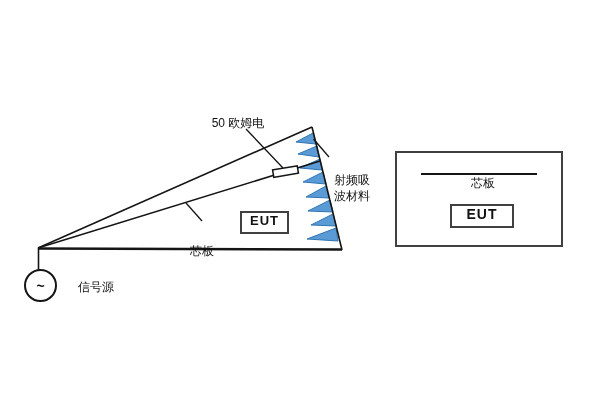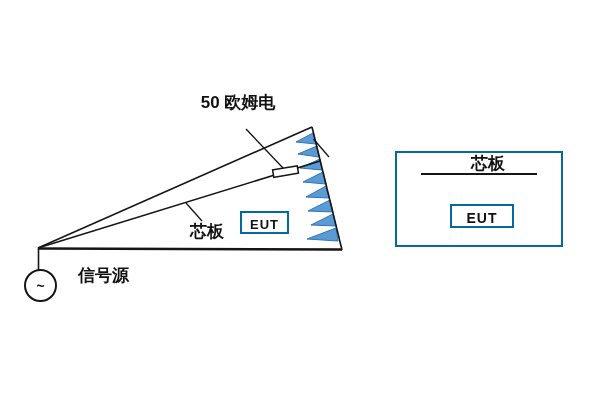--- a/index.html
+++ b/index.html
@@ -2,27 +2,27 @@
 <html><head>
 <meta charset="utf-8">
 <style>
   html,body{margin:0;padding:0;background:#fff;}
   .canvas{
     position:relative;width:600px;height:400px;background:#ffffff;overflow:hidden;
     font-family:"Liberation Sans","DejaVu Sans",sans-serif;color:#111;
   }
   .canvas svg{position:absolute;left:0;top:0;}
   .lbl{
-    position:absolute;font-weight:bold;font-size:17px;line-height:15px;
-    white-space:nowrap;color:#111;
+    position:absolute;font-weight:normal;font-size:12px;line-height:15px;
+    white-space:nowrap;color:#111;margin-top:20px;
   }
   .lbl.center{text-align:center;}
   .box{
-    position:absolute;box-sizing:border-box;border:2px solid #0369a1;background:#ffffff;
-    display:flex;align-items:flex-end;justify-content:center;
+    position:absolute;box-sizing:border-box;border:2px solid #404040;background:#ffffff;
+    display:flex;align-items:flex-start;justify-content:center;
     font-weight:bold;color:#111;
   }
   .outline-only{background:transparent;}
   .rule{position:absolute;background:#151515;}
   .source-circle{
     position:absolute;box-sizing:border-box;border:2px solid #151515;border-radius:50%;
     background:#fff;display:flex;align-items:center;justify-content:center;
     font-weight:bold;font-size:14px;color:#111;
   }
 </style>
@@ -60,32 +60,36 @@
 
     <g transform="rotate(-9.5 285.5 171.5)">
       <rect x="273" y="167.8" width="25" height="7.5" fill="#ffffff" stroke="#151515" stroke-width="1.5"></rect>
     </g>
   </svg>
 
   <div class="lbl center" style="left:200px;top:96px;width:76px;line-height:14.5px;">
     <div>50 欧姆电</div>
   </div>
 
+  <div class="lbl" style="left:334px;top:153px;line-height:15.5px;">
+    <div>射频吸</div>
+    <div>波材料</div>
+  </div>
 
   <div class="lbl" style="left:190px;top:224px;">芯板</div>
 
   <div class="box" style="left:240px;top:211px;width:49px;height:23px;font-size:13px;letter-spacing:1px;">
     <span>EUT</span>
   </div>
 
   <div class="source-circle" style="left:24px;top:269px;width:33px;height:33px;">
     <span>~</span>
   </div>
 
-  <div class="lbl" style="left:78px;top:268px;text-align:right;">信号源</div>
+  <div class="lbl" style="left:78px;top:260px;text-align:right;">信号源</div>
 
   <div class="box outline-only" style="left:395px;top:151px;width:168px;height:96px;"></div>
 
   <div class="lbl" style="left:471px;top:156px;">芯板</div>
 
   <div class="rule" style="left:421px;top:172.5px;width:116px;height:2px;"></div>
 
   <div class="box" style="left:450px;top:204px;width:64px;height:24px;font-size:14px;letter-spacing:1px;">
     <span>EUT</span>
   </div>

